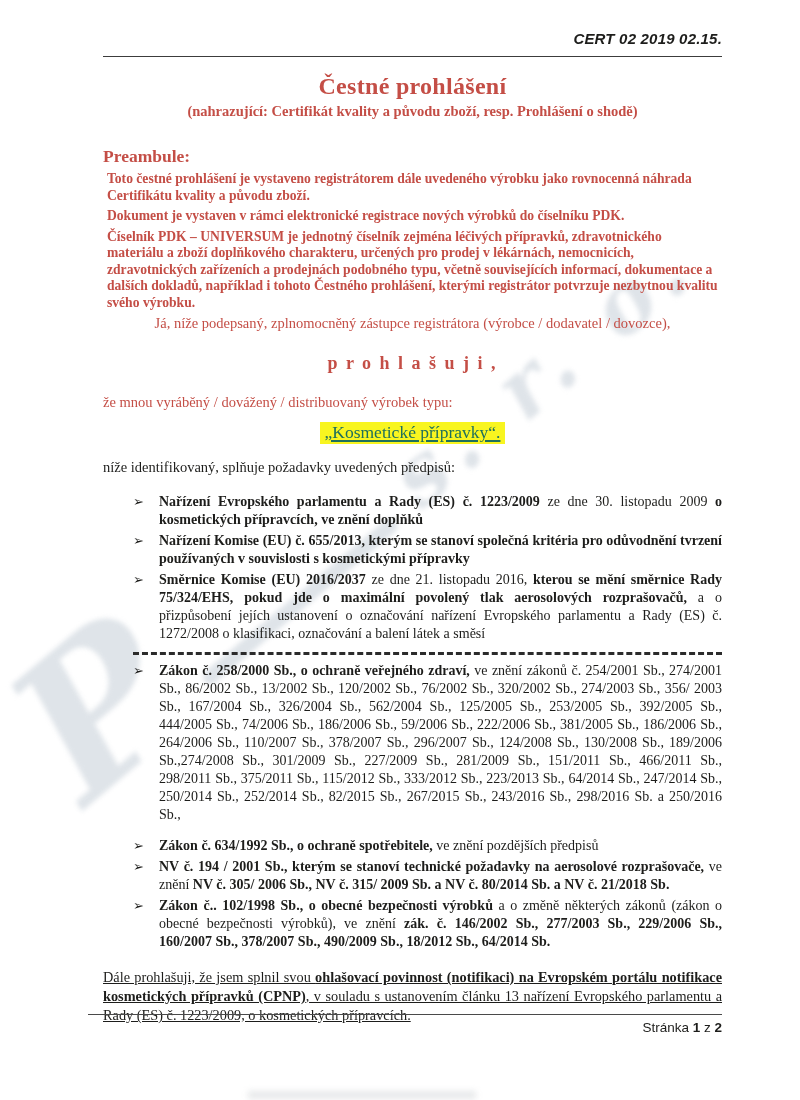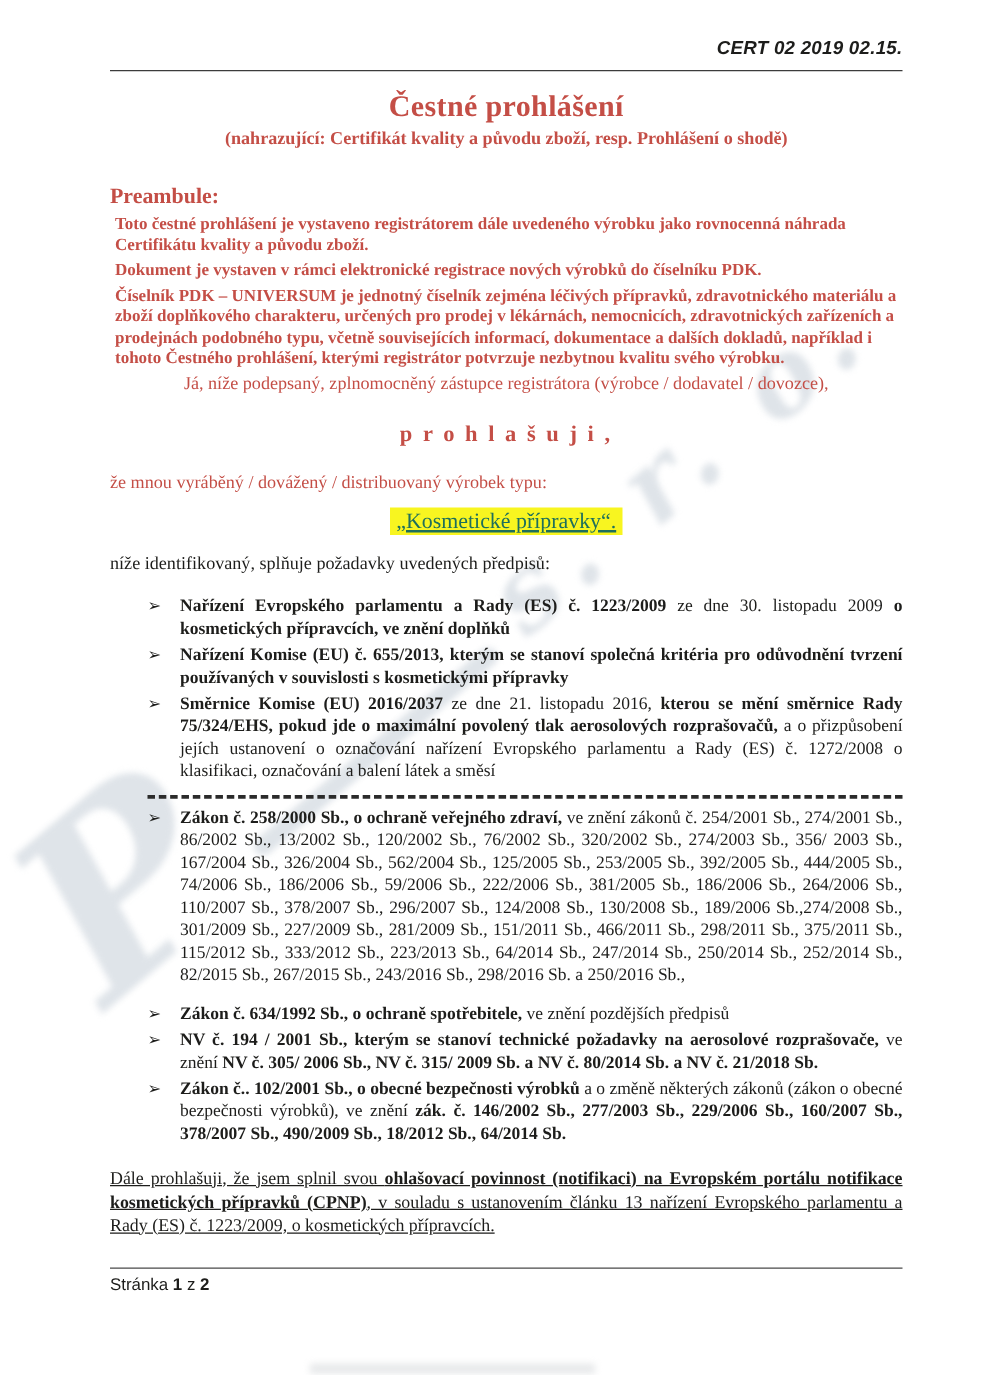--- a/index.html
+++ b/index.html
@@ -30,21 +30,21 @@
   .wm-bar{display:inline-block;width:250px;height:15px;border-radius:8px;background:var(--wm);margin-bottom:28px;}
   .wm-fragment{
     font-family:"DejaVu Serif",serif;font-style:italic;font-weight:bold;
     font-size:84px;letter-spacing:10px;line-height:1;color:var(--wm);margin-bottom:14px;
   }
   .smudge{
     position:absolute;left:248px;top:1091px;width:228px;height:8px;
     background:#c9cdd0;opacity:.45;filter:blur(3px);z-index:0;
   }
   
-  .content{position:absolute;left:88px;right:78px;top:0;z-index:1;}
+  .content{position:absolute;left:103px;right:78px;top:0;z-index:1;}
   .doc-code{
     margin-top:30px;text-align:right;
     font-family:"Liberation Sans","DejaVu Sans",sans-serif;
     font-style:italic;font-weight:bold;font-size:15px;letter-spacing:.2px;
   }
   .top-rule{border:0;border-top:1.6px solid var(--rule);margin:9px 0 0 0;}
   .title{margin-top:16px;text-align:center;color:var(--red);font-weight:bold;font-size:24px;letter-spacing:.3px;}
   .subtitle{margin-top:3px;text-align:center;color:var(--red);font-weight:bold;font-size:14.5px;}
   .pre-heading{margin-top:26px;color:var(--red);font-weight:bold;font-size:17.5px;}
   .pre-body p{margin:4px;color:var(--red);font-weight:bold;font-size:13.6px;line-height:16.5px;}
@@ -68,21 +68,21 @@
     height:0;border:0;border-top:3px dashed #2b2b2b;
     margin:9px 0 7px 30px;
   }
   .gap-sm{height:10px;}
   .closing{margin-top:17px;font-size:14.3px;line-height:19px;text-align:justify;text-decoration:underline;}
   .closing b{font-weight:bold;}
   
   .footer{position:absolute;left:88px;right:78px;top:1014px;z-index:1;}
   .footer-rule{border:0;border-top:1.4px solid #4a4a4a;margin:0;}
   .footer-text{
-    margin-top:5px;text-align:left;
+    margin-top:5px;text-align:right;
     font-family:"Liberation Sans","DejaVu Sans",sans-serif;font-size:13.5px;
   }
   .footer-text b{font-weight:bold;}
 </style>
 </head>
 <body>
 
 <div class="page">
 
   <div class="watermark">
@@ -145,21 +145,21 @@
         <div class="reg-item">
           <span class="arrow">➢</span>
           <div class="runs"><b>Zákon č. 634/1992 Sb., o ochraně spotřebitele, </b><span>ve znění pozdějších předpisů</span></div>
         </div>
         <div class="reg-item">
           <span class="arrow">➢</span>
           <div class="runs"><b>NV č. 194 / 2001 Sb., kterým se stanoví technické požadavky na aerosolové rozprašovače, </b><span>ve znění </span><b>NV č. 305/ 2006 Sb., NV č. 315/ 2009 Sb. a NV č. 80/2014 Sb. a NV č. 21/2018 Sb.</b></div>
         </div>
         <div class="reg-item">
           <span class="arrow">➢</span>
-          <div class="runs"><b>Zákon č.. 102/2001 Sb., o obecné bezpečnosti výrobků </b><span>a o změně některých zákonů (zákon o obecné bezpečnosti výrobků), ve znění </span><b>zák. č. 146/2002 Sb., 277/2003 Sb., 229/2006 Sb., 160/2007 Sb., 378/2007 Sb., 490/2009 Sb., 18/2012 Sb., 64/2014 Sb.</b></div>
+          <div class="runs"><b>Zákon č.. 102/1998 Sb., o obecné bezpečnosti výrobků </b><span>a o změně některých zákonů (zákon o obecné bezpečnosti výrobků), ve znění </span><b>zák. č. 146/2002 Sb., 277/2003 Sb., 229/2006 Sb., 160/2007 Sb., 378/2007 Sb., 490/2009 Sb., 18/2012 Sb., 64/2014 Sb.</b></div>
         </div>
       </div>
 
     <p class="closing"><span>Dále prohlašuji, že jsem splnil svou </span><b>ohlašovací povinnost (notifikaci) na Evropském portálu notifikace kosmetických přípravků (CPNP)</b><span>, v souladu s ustanovením článku 13 nařízení Evropského parlamentu a Rady (ES) č. 1223/2009, o kosmetických přípravcích.</span></p>
   </div>
 
   <div class="footer">
     <hr class="footer-rule">
     <div class="footer-text"><span>Stránka </span><b>1</b><span> z </span><b>2</b></div>
   </div>

